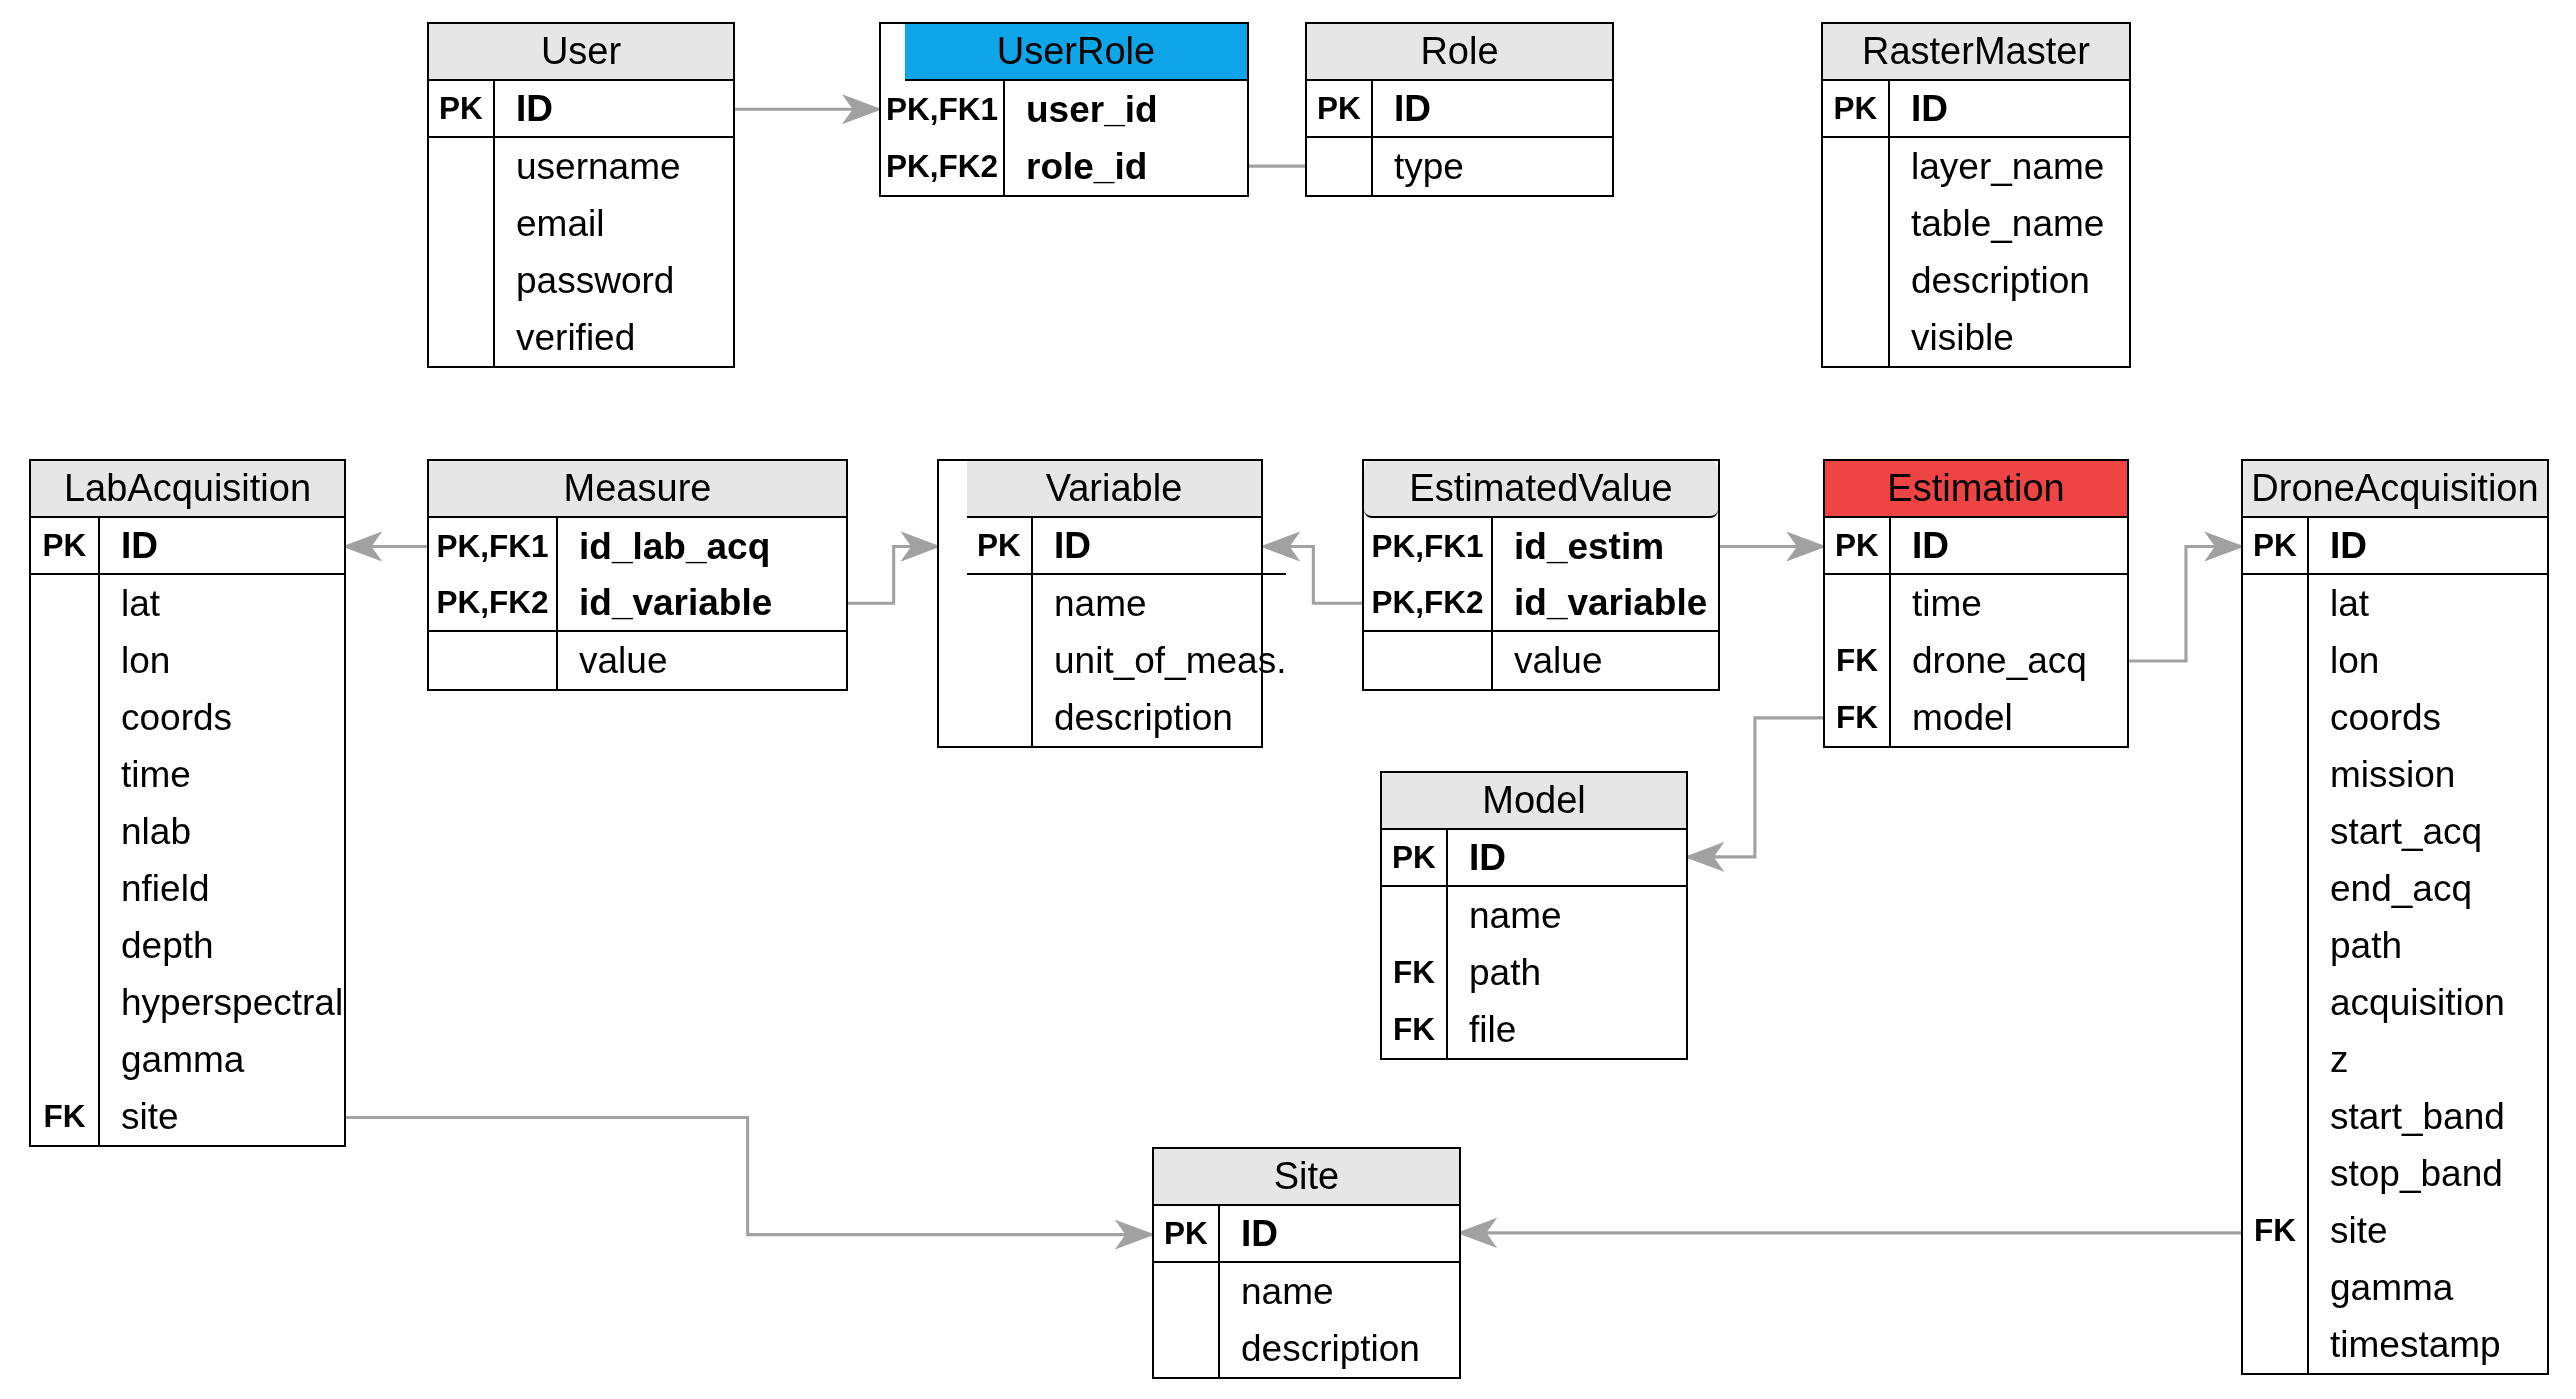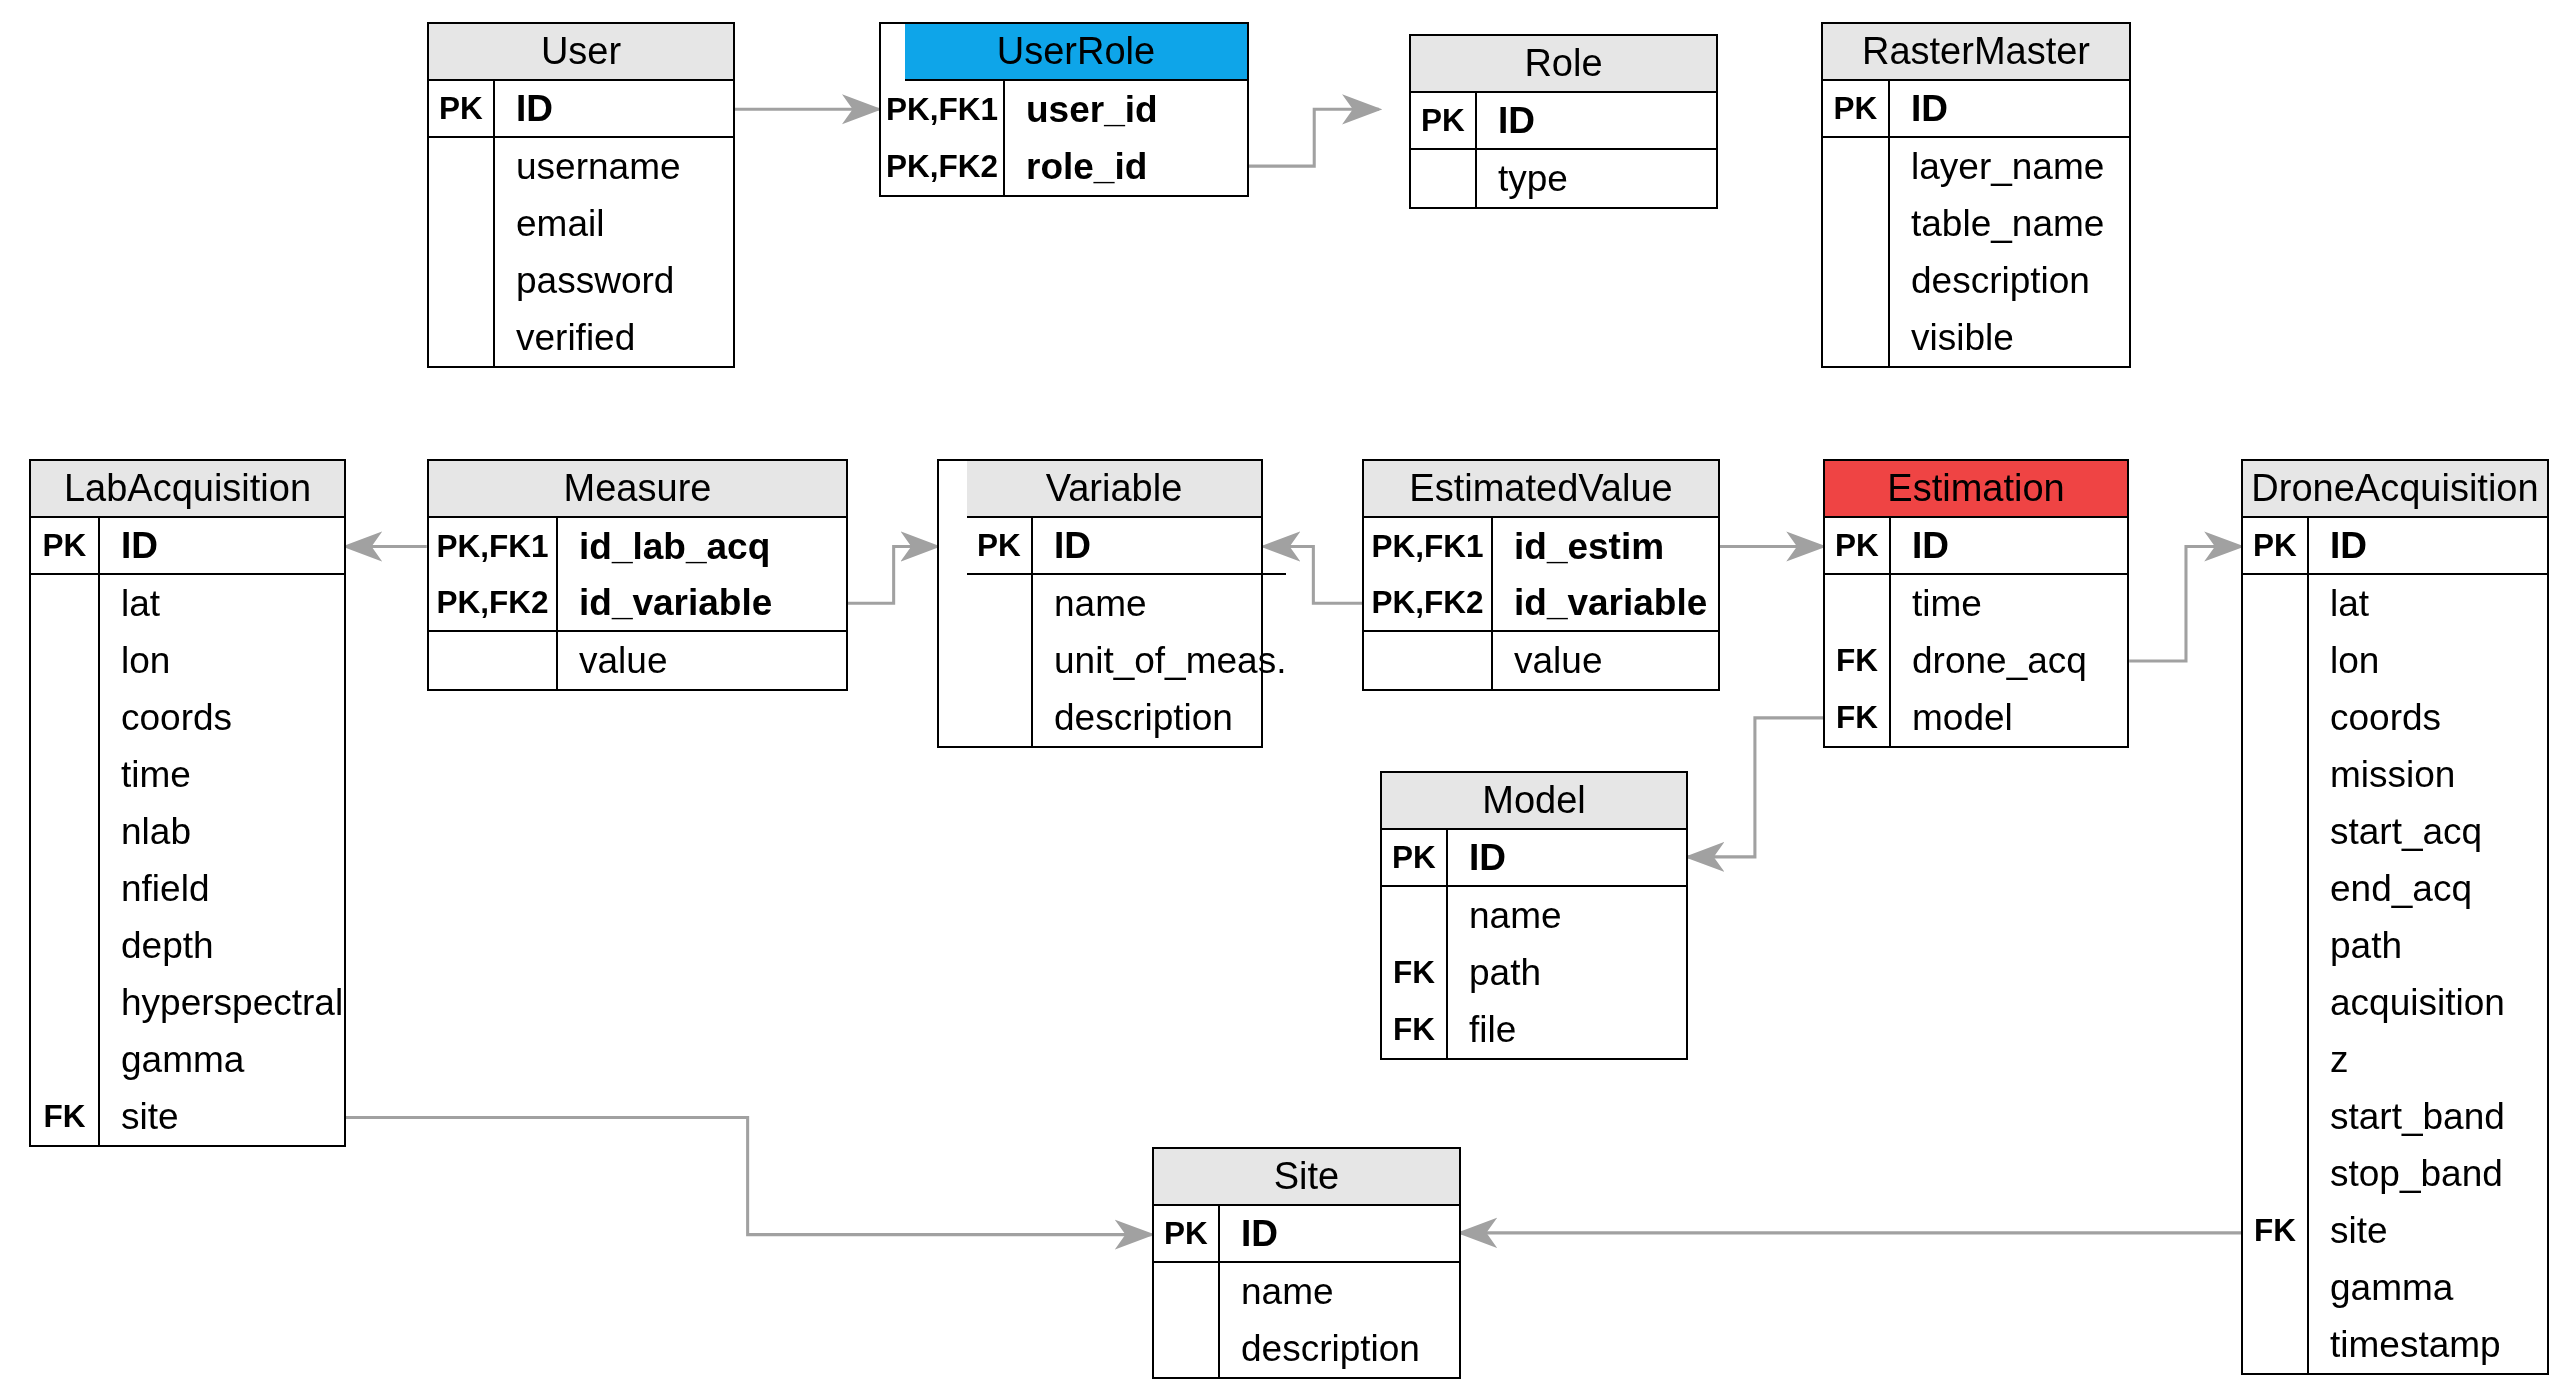--- a/index.html
+++ b/index.html
@@ -97,21 +97,21 @@
       </div>
       <div class="er-table" style="left: 879px; top: 22px; width: 370px; border-color: rgb(0, 0, 0);">
         <div class="er-header" style="background: #0ea5e9; margin-left: 24px;">UserRole</div>
         <div class="er-grid" style="grid-template-columns: 124px 1fr;">
           <div class="cell key-cell">PK,FK1</div>
           <div class="cell attr-cell emph">user_id</div>
           <div class="cell key-cell">PK,FK2</div>
           <div class="cell attr-cell emph">role_id</div>
         </div>
       </div>
-      <div class="er-table" style="left: 1409px; top: 22px; width: 309px; border-color: rgb(0, 0, 0); margin-top: 12px;">
+      <div class="er-table" style="left: 1305px; top: 22px; width: 309px; border-color: rgb(0, 0, 0);">
         <div class="er-header" style="background: rgb(230, 230, 230);">Role</div>
         <div class="er-grid" style="grid-template-columns: 66px 1fr;">
           <div class="cell key-cell sect-end">PK</div>
           <div class="cell attr-cell sect-end emph">ID</div>
           <div class="cell key-cell"></div>
           <div class="cell attr-cell">type</div>
         </div>
       </div>
       <div class="er-table" style="left: 1821px; top: 22px; width: 310px; border-color: rgb(0, 0, 0);">
         <div class="er-header" style="background: rgb(230, 230, 230);">RasterMaster</div>
@@ -173,21 +173,21 @@
           <div class="cell attr-cell sect-end emph">ID</div>
           <div class="cell key-cell"></div>
           <div class="cell attr-cell">name</div>
           <div class="cell key-cell"></div>
           <div class="cell attr-cell">unit_of_meas.</div>
           <div class="cell key-cell"></div>
           <div class="cell attr-cell">description</div>
         </div>
       </div>
       <div class="er-table" style="left: 1362px; top: 459px; width: 358px; border-color: rgb(0, 0, 0);">
-        <div class="er-header" style="background: rgb(230, 230, 230);">EstimatedValue</div>
+        <div class="er-header" style="background: rgb(230, 230, 230); border-radius: 8px;">EstimatedValue</div>
         <div class="er-grid" style="grid-template-columns: 129px 1fr;">
           <div class="cell key-cell">PK,FK1</div>
           <div class="cell attr-cell emph">id_estim</div>
           <div class="cell key-cell sect-end">PK,FK2</div>
           <div class="cell attr-cell sect-end emph">id_variable</div>
           <div class="cell key-cell"></div>
           <div class="cell attr-cell">value</div>
         </div>
       </div>
       <div class="er-table" style="left: 1823px; top: 459px; width: 306px; border-color: rgb(0, 0, 0);">

